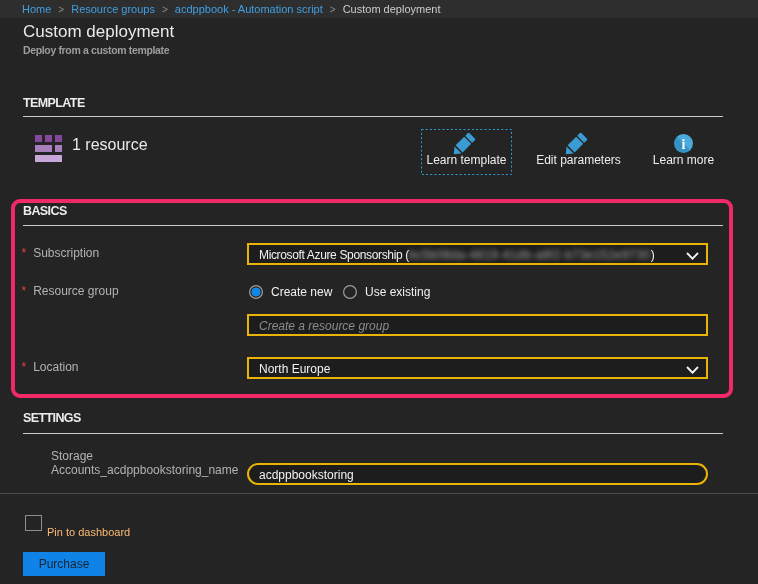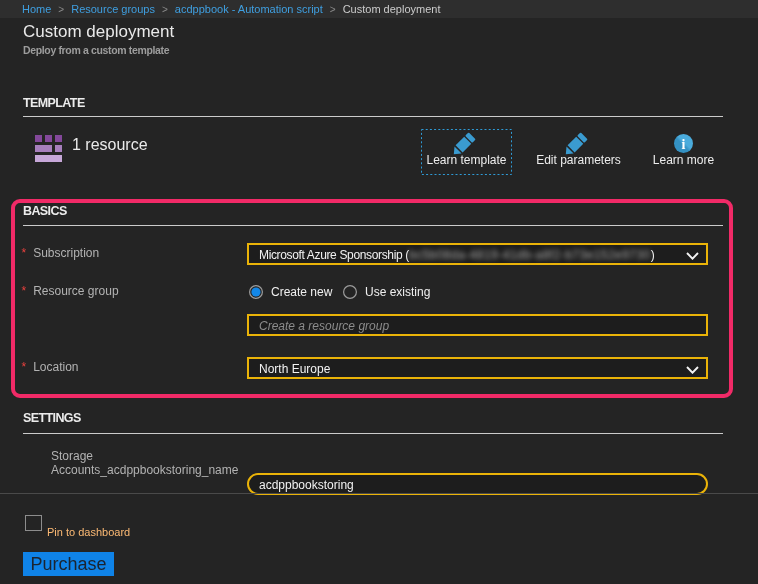--- a/index.html
+++ b/index.html
@@ -12,21 +12,21 @@
   .title { left:23px; top:22px; font-size:17px; color:#e9e9e9; }
   .subtitle { left:23px; top:44px; font-size:10.5px; font-weight:bold; color:#9d9d9d; letter-spacing:-0.35px; }
   .sechead { font-size:12.5px; font-weight:bold; color:#ececec; letter-spacing:-0.6px; }
   .hr { height:1px; background:#cbcbcb; }
   .lbl { font-size:12px; color:#b3b3b3; }
   .star { color:#e8413e; margin-right:7px; font-size:12px; }
   .field { background:#1d1d1d; border:2px solid #eab308; height:22px; width:461px; left:247px; font-size:12px; color:#f2f2f2; line-height:20px; padding-left:10px; white-space:nowrap; }
   .chev { position:absolute; right:7px; top:7px; }
   .redbox { left:11px; top:199px; width:722px; height:199px; border:4px solid #f12a67; border-radius:9px; }
   .icolbl { font-size:12px; color:#ededed; text-align:center; }
-  .btn { left:23px; top:552px; width:91px; height:24px; background:#0f83e8; color:#1b2430; font-size:18px; text-align:center; line-height:24px; }
+  .btn { left:23px; top:552px; width:82px; height:24px; background:#0f83e8; color:#1b2430; font-size:12px; text-align:center; line-height:24px; }
   .blur { filter: blur(2.4px); color:#a8a8a8; letter-spacing:0.45px; }
 </style>
 </head>
 <body>
 
   <div class="abs topbar"><span style="padding-left:22px"></span><span class="crumb">Home</span><span class="sep">&gt;</span><span class="crumb">Resource groups</span><span class="sep">&gt;</span><span class="crumb">acdppbook - Automation script</span><span class="sep">&gt;</span><span style="color:#cccccc">Custom deployment</span></div>
 
   <div class="abs title">Custom deployment</div>
   <div class="abs subtitle">Deploy from a custom template</div>
 
@@ -104,18 +104,18 @@
   <div class="abs field" style="top:357px;">North Europe
     <svg class="chev" width="13" height="8" viewBox="0 0 13 8">
       <path d="M1 1 L6.5 6.7 L12 1" stroke="#f2f2f2" stroke-width="1.9" fill="none"></path>
     </svg>
   </div>
 
   <div class="abs sechead" style="left:23px; top:411px;">SETTINGS</div>
   <div class="abs hr" style="left:23px; top:433px; width:700px;"></div>
 
   <div class="abs lbl" style="left:21px; top:449px; line-height:14px;margin-left:30px;">Storage<br>Accounts_acdppbookstoring_name</div>
-  <div class="abs field" style="top:473px;border-radius:11px;">acdppbookstoring</div>
+  <div class="abs field" style="top:463px;border-radius:11px;">acdppbookstoring</div>
 
   <div class="abs hr" style="left:0; top:493px; width:758px; background:#4a4a4a;"></div>
   <div class="abs" style="left:25px; top:515px; width:17px; height:16px; border:1px solid #8d8d8d;"></div>
   <div class="abs" style="left:47px; top:526px; font-size:11px; color:#fdba74;">Pin to dashboard</div>
   <div class="abs btn">Purchase</div>
 
 </body></html>

